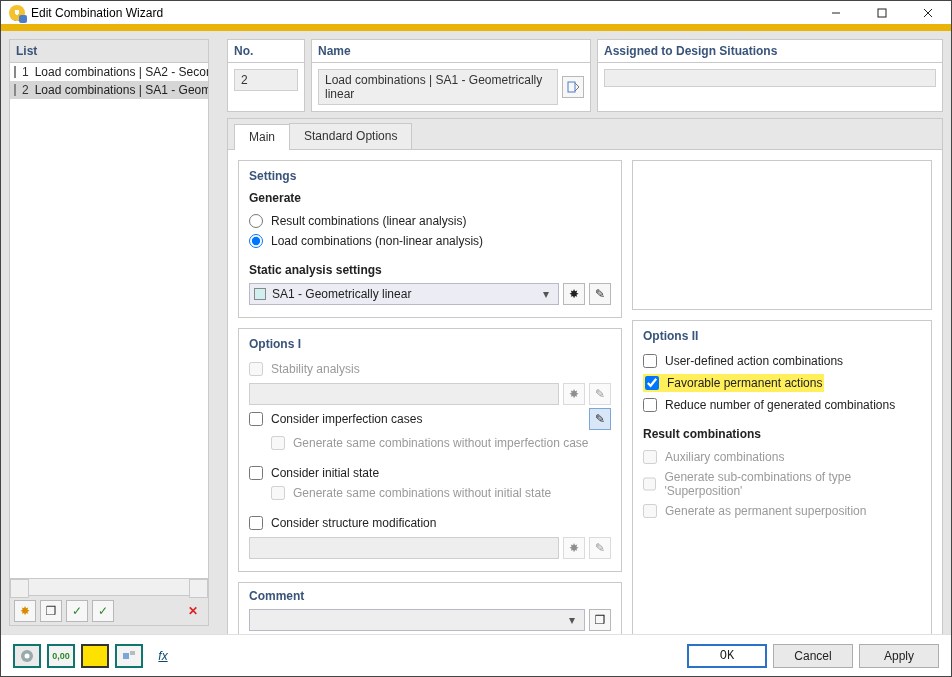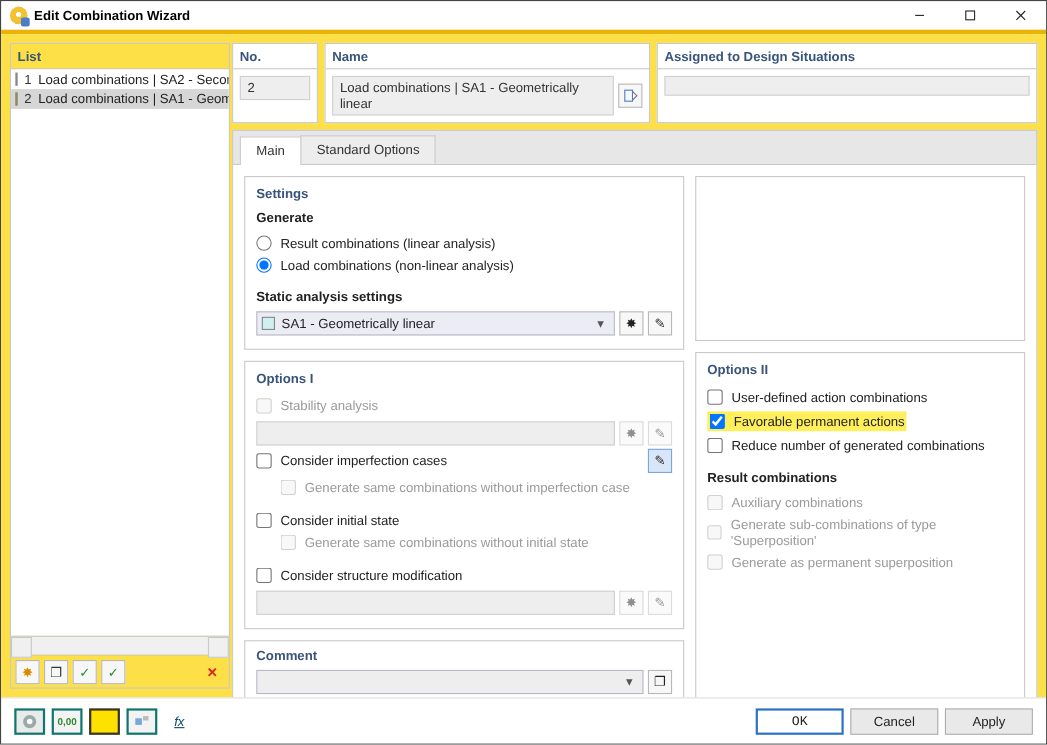--- a/index.html
+++ b/index.html
@@ -1,23 +1,23 @@
 <!DOCTYPE html>
 <html><head>
 <meta charset="utf-8">
 <style>
   * { box-sizing: border-box; font-family: "Segoe UI", Tahoma, sans-serif; }
   body { margin:0; padding:0; background:#fff; font-size:12px; color:#222;}
   .window { width:952px; height:677px; border:1px solid #444; display:flex; flex-direction:column; background:#fff;}
-  .titlebar { height:30px; display:flex; align-items:center; padding:0 0 0 8px; border-bottom:4px solid #eab308;font-weight:bold;}
+  .titlebar { height:30px; display:flex; align-items:center; padding:0 0 0 8px; border-bottom:7px solid #eab308;}
   .titlebar .title { flex:1; font-size:12px; color:#000;}
   .titlebar .wbtn { width:46px; height:30px; display:flex; align-items:center; justify-content:center; color:#222;}
   .app-icon { width:16px; height:16px; margin-right:6px; background:radial-gradient(circle at 50% 45%, #fff 0 20%, #f5c12e 21% 70%, #c98a00 71% 100%); border-radius:50%; position:relative;}
   .app-icon:after{content:""; position:absolute; right:-2px; bottom:-2px; width:8px; height:8px; background:#4a7ec9; border-radius:2px;}
-  .content { flex:1; display:flex; padding:8px; gap:2px; background:#fde047; overflow:hidden;}
+  .content { flex:1; display:flex; padding:8px; gap:18px; background:#e5e5e5; overflow:hidden;}
   .left-pane { width:200px; display:flex; flex-direction:column; border:1px solid #c9c9c9;}
   .pane-header { padding:4px 6px; color:#39547a; font-weight:600; border-bottom:1px solid #c9c9c9;}
   .tree { flex:1; overflow:auto; background:#fff;}
   .tree-row { display:flex; align-items:center; height:18px; padding:0 4px; gap:6px; white-space:nowrap; overflow:hidden;}
   .tree-row .num { width:16px; text-align:right; color:#333;}
   .tree-row .sw { width:12px; height:12px; border:1px solid #888;}
   .tree-row.sel { background:#d6d6d6; }
   .tree-scroll-x { height:17px; background:#f0f0f0; border-top:1px solid #c9c9c9; position:relative;}
   .tree-scroll-x:before,.tree-scroll-x:after{content:"";position:absolute;top:0;width:17px;height:17px;background:#f0f0f0;border:1px solid #c9c9c9;}
   .tree-scroll-x:before{left:0;} .tree-scroll-x:after{right:0;}

